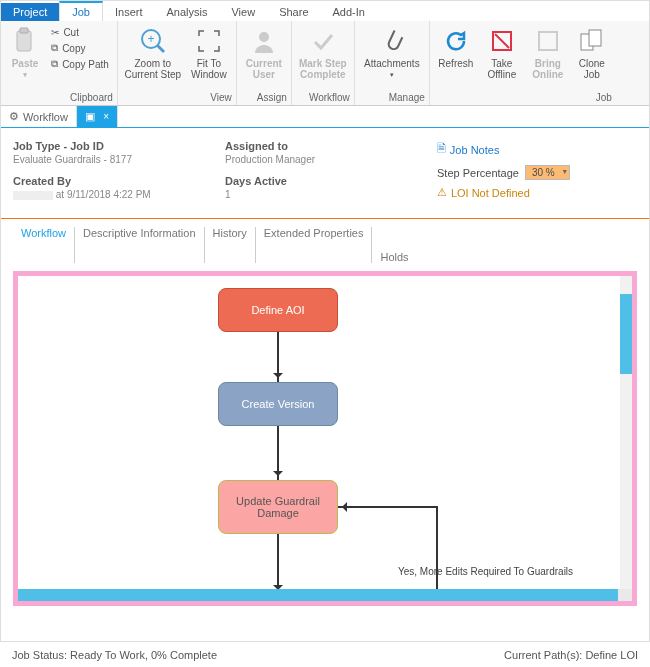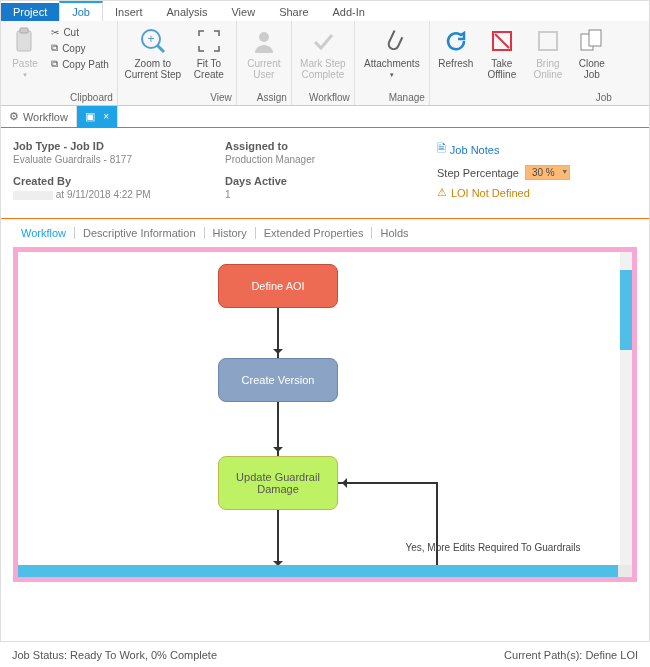--- a/index.html
+++ b/index.html
@@ -9,21 +9,21 @@
   .menu-tab { padding: 3px 12px; font-size: 11px; color: #555; cursor: pointer; }
   .menu-tab.project { background: #1979ca; color: #fff; }
   .menu-tab.active { border-top: 2px solid #1ea3e6; border-left:1px solid #ddd; border-right:1px solid #ddd; color:#1979ca; }
   
   .ribbon { display:flex; height:85px; background:#f7f7f7; border-bottom:1px solid #ccc; }
   .rgroup { display:flex; flex-direction:column; border-right:1px solid #e0e0e0; padding:2px 4px 0 4px;}
   .rgroup-body { display:flex; flex:1; align-items:flex-start; gap:2px; }
   .rgroup-label { text-align:right; font-size:10px; color:#666; padding:1px 0 2px 0; }
   .rbtn-lg { display:flex; flex-direction:column; align-items:center; justify-content:flex-start; width:56px; padding-top:3px; text-align:center; font-size:10px; line-height:11px; cursor:pointer; color:#555;}
   .rbtn-lg .ico { width:30px;height:30px; display:flex;align-items:center;justify-content:center;margin-bottom:2px;}
-  .rbtn-lg.disabled { color:#b7b7b7; }
+  .rbtn-lg.disabled { color:#b7b7b7;font-weight:bold; }
   .rbtn-sm { display:flex; align-items:center; gap:4px; font-size:10px; padding:1px 4px; cursor:pointer; color:#555;}
   .col { display:flex; flex-direction:column; gap:2px; padding-top:3px;}
   
   .doctabs { display:flex; height:22px; background:#fff; border-bottom:1px solid #1ea3e6; }
   .doctab { display:flex; align-items:center; gap:4px; padding:0 8px; font-size:11px; color:#666; border-right:1px solid #ddd;}
   .doctab.active { background:#1ea3e6; color:#fff; }
   .doctab .x { font-size:10px; padding-left:4px; cursor:pointer;}
   
   .info { display:flex; padding:12px 12px 8px 12px; border-bottom:1px solid #f97316; }
   .info-col { flex:1; }
@@ -31,38 +31,38 @@
   .info h4 { font-size:11px; font-weight:600; color:#5c5c5c; margin-bottom:2px;}
   .info .val { font-size:10px; color:#888; margin-bottom:10px;}
   .notes { display:flex; align-items:center; gap:4px; color:#1979ca; font-size:11px; cursor:pointer; margin-bottom:6px;}
   .step-pct { display:flex; align-items:center; gap:6px; font-size:11px; margin-bottom:6px;}
   .step-pct .sel { border:1px solid #bbb; padding:1px 14px 1px 6px; font-size:10px; position:relative; background:#fdba74;}
   .step-pct .sel::after { content:"▾"; position:absolute; right:2px; top:1px; font-size:8px; color:#666;}
   .warn { display:flex; align-items:center; gap:4px; color:#c9860b; font-size:11px;}
   
   .subtabs { display:flex; gap:0; padding:8px 12px 4px 12px; font-size:11px; }
   .subtab { padding:0 8px; color:#777; cursor:pointer; border-right:1px solid #ccc;}
-  .subtab:last-child{border-right:none;}
+  .subtab:last-child{border-right:none;margin-top:24px;}
   .subtab.active { color:#1ea3e6; font-weight:500;}
   
   .diagram-wrap { margin:4px 12px 0 12px; border:5px solid #f9a8d4; position:relative; height:335px; overflow:hidden;}
   .diagram { position:relative; width:100%; height:100%; background:#fff;}
   .node { position:absolute; width:120px; height:44px; border-radius:8px; display:flex; align-items:center; justify-content:center; text-align:center; font-size:11px; padding:4px; border:1px solid rgba(0,0,0,.25);}
   .n1 { left:200px; top:12px; background:#ed6a53; color:#fff; border-color:#c74d38;}
   .n2 { left:200px; top:106px; background:#8ba3c4; color:#fff; border-color:#6c86a8;}
-  .n3 { left:200px; top:204px; background:#bef264; color:#555; height:54px; border-color:#bcb94f;}
+  .n3 { left:200px; top:204px; background:#fca5a5; color:#555; height:54px; border-color:#bcb94f;}
   .arrow { position:absolute; left:259px; width:2px; background:#333;}
   .a1 { top:56px; height:50px;}
   .a2 { top:150px; height:54px;}
   .a3 { top:258px; height:60px;}
   .arrow::after { content:""; position:absolute; bottom:-1px; left:-4px; border:5px solid transparent; border-top-color:#333;}
   .back-line-h1 { position:absolute; top:230px; left:320px; width:100px; height:2px; background:#333;}
   .back-line-h1::before { content:""; position:absolute; left:-1px; top:-4px; border:5px solid transparent; border-right-color:#333;}
   .back-line-v { position:absolute; top:230px; left:418px; width:2px; height:90px; background:#333;}
-  .edge-label { position:absolute; left:380px; top:290px; width:190px; font-size:10px; text-align:center; color:#444;}
+  .edge-label { position:absolute; left:380px; top:290px; width:190px; font-size:10px; text-align:left; color:#444;}
   .hscroll { position:absolute; left:0; right:14px; bottom:0; height:12px; background:#4fbfe8;}
   .hscroll-track { position:absolute; left:0; right:0; bottom:0; height:12px; background:#e9e9e9;}
   .vscroll { position:absolute; right:0; top:0; bottom:12px; width:12px; background:#f1f1f1;}
   .vthumb { position:absolute; right:0; top:18px; width:12px; height:80px; background:#4fbfe8;}
   
   .status { position:absolute; left:0; right:0; bottom:0; height:26px; border-top:1px solid #ddd; display:flex; align-items:center; justify-content:space-between; padding:0 12px; font-size:11px; color:#555; background:#fff;}
   
   svg { display:block; }
 </style>
 </head>
@@ -123,21 +123,21 @@
         <span>Zoom to Current Step</span>
       </div>
       <div class="rbtn-lg" style="width:46px">
         <span class="ico">
             <svg width="26" height="26">
               <g stroke="#666" stroke-width="1.5" fill="none">
                 <path d="M3 8V3h5M23 8V3h-5M3 18v5h5M23 18v5h-5"></path>
               </g>
             </svg>
           </span>
-        <span>Fit To Create</span>
+        <span>Fit To Window</span>
       </div>
     </div>
     <div class="rgroup-label">View</div>
   </div>
 
   <div class="rgroup">
     <div class="rgroup-body">
       <div class="rbtn-lg disabled" style="width:46px">
         <span class="ico">
             <svg width="26" height="26">

